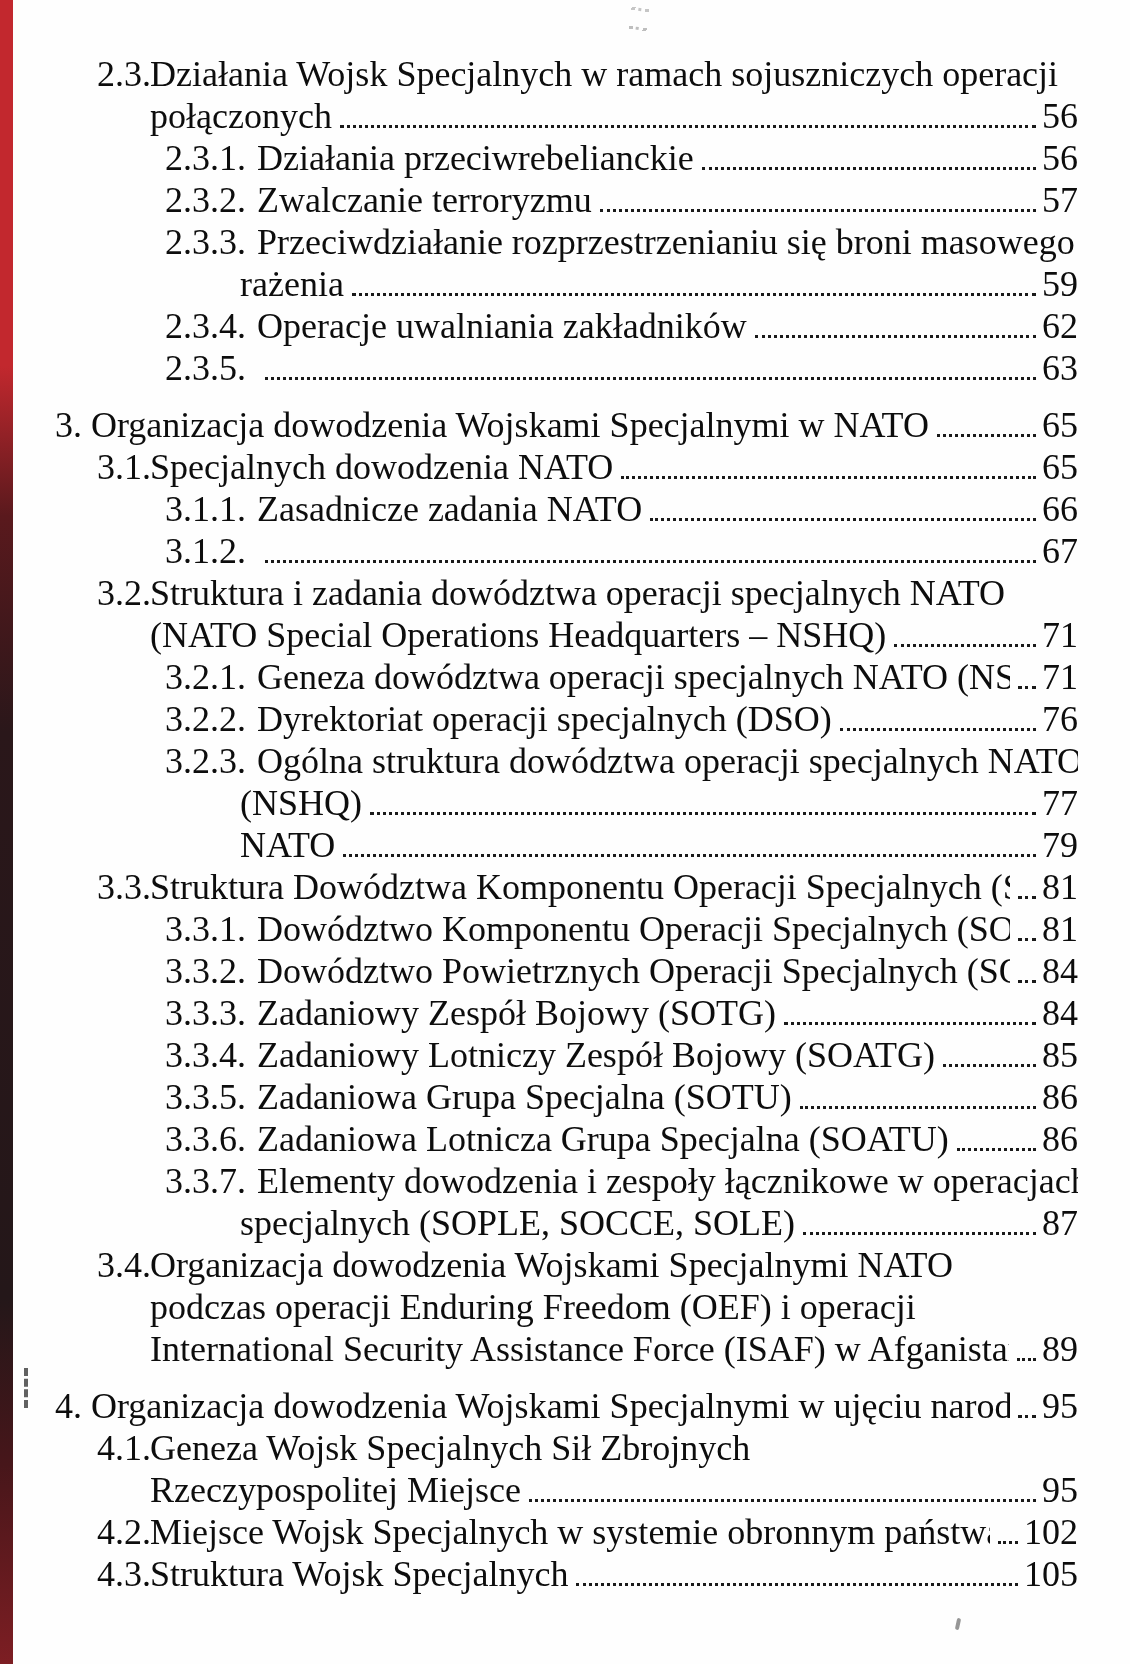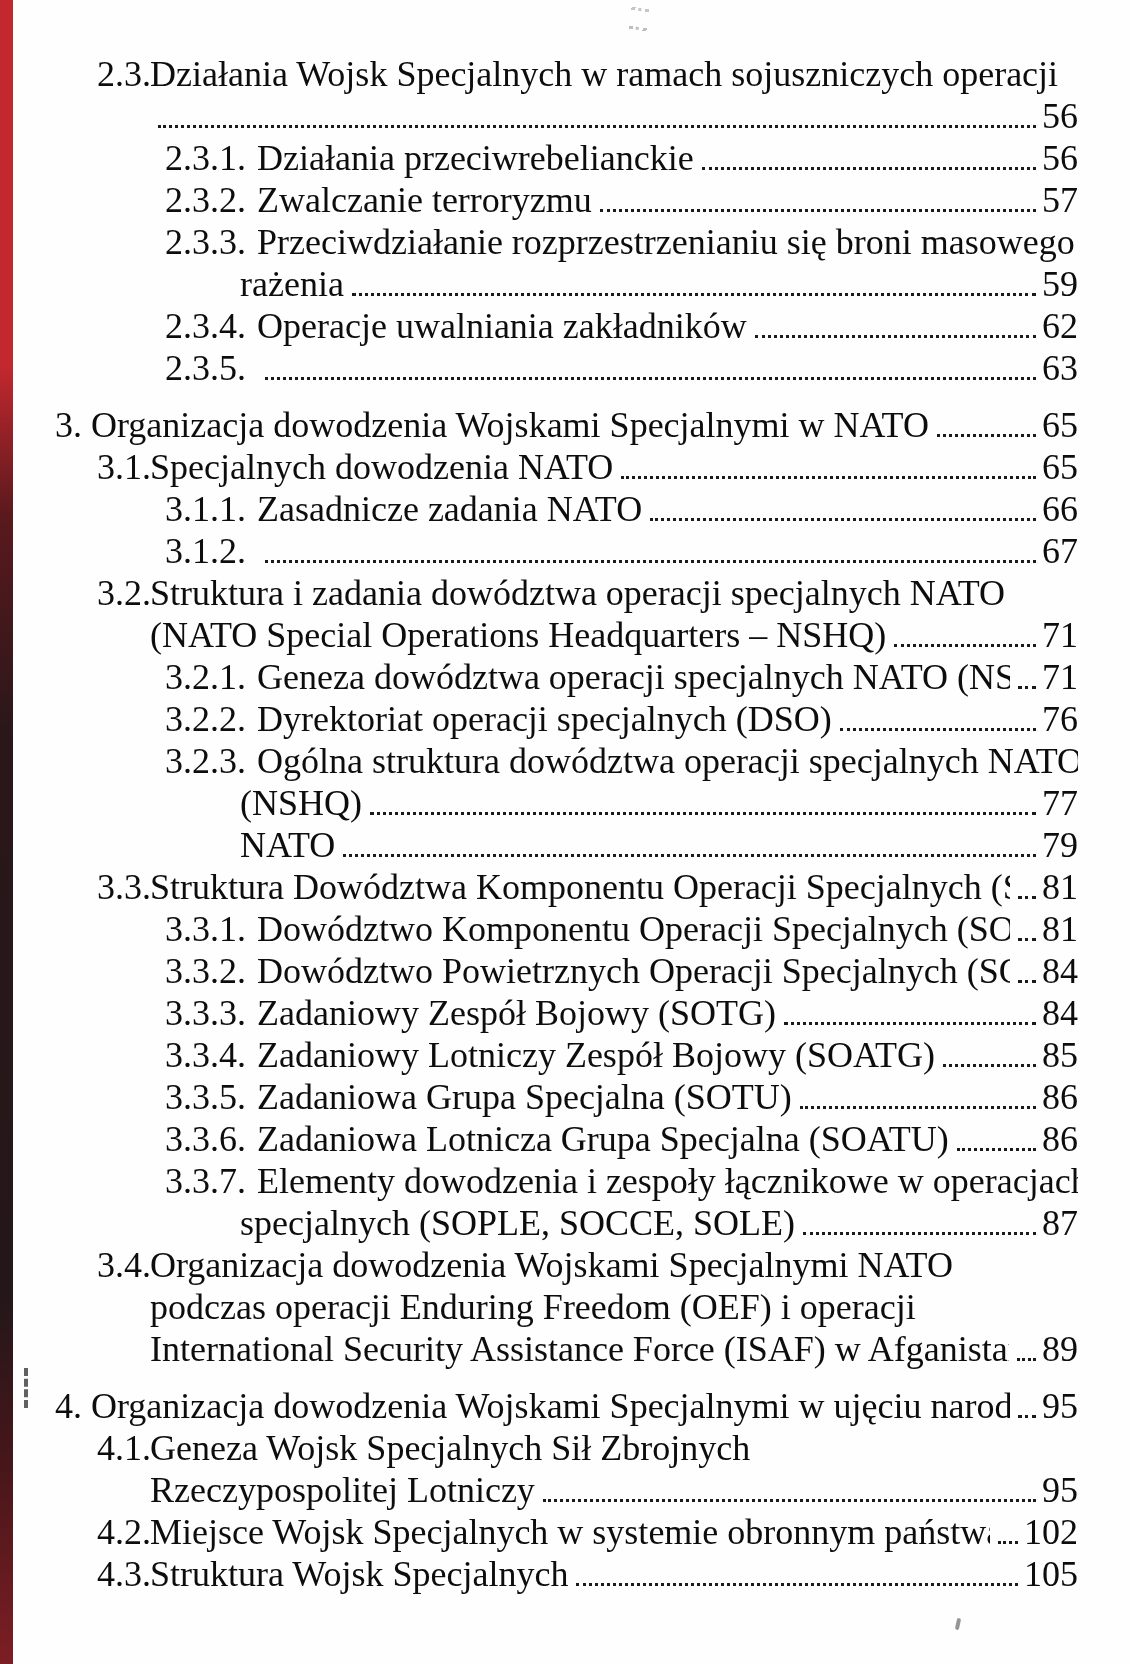--- a/index.html
+++ b/index.html
@@ -76,20 +76,21 @@
   <div class="speck-bottom"></div>
 
   <div class="toc">
       <div class="row lv-l2">
       <span class="num">2.3.</span>
       <span class="text">Działania Wojsk Specjalnych w ramach sojuszniczych operacji</span>
 
     </div>
       <div class="row lv-l2c">
 
+      <span class="text">połączonych</span>
       <span class="leader"></span>
       <span class="pageno">56</span>
     </div>
       <div class="row lv-l3">
       <span class="num">2.3.1.</span>
       <span class="text">Działania przeciwrebelianckie</span>
       <span class="leader"></span>
       <span class="pageno">56</span>
     </div>
       <div class="row lv-l3">
@@ -258,21 +259,21 @@
       <span class="leader"></span>
       <span class="pageno">95</span>
     </div>
       <div class="row lv-l2">
       <span class="num">4.1.</span>
       <span class="text">Geneza Wojsk Specjalnych Sił Zbrojnych</span>
 
     </div>
       <div class="row lv-l2c">
 
-      <span class="text">Rzeczypospolitej Lotniczy</span>
+      <span class="text">Rzeczypospolitej Miejsce</span>
       <span class="leader"></span>
       <span class="pageno">95</span>
     </div>
       <div class="row lv-l2">
       <span class="num">4.2.</span>
       <span class="text">Miejsce Wojsk Specjalnych w systemie obronnym państwa</span>
       <span class="leader"></span>
       <span class="pageno">102</span>
     </div>
       <div class="row lv-l2">

